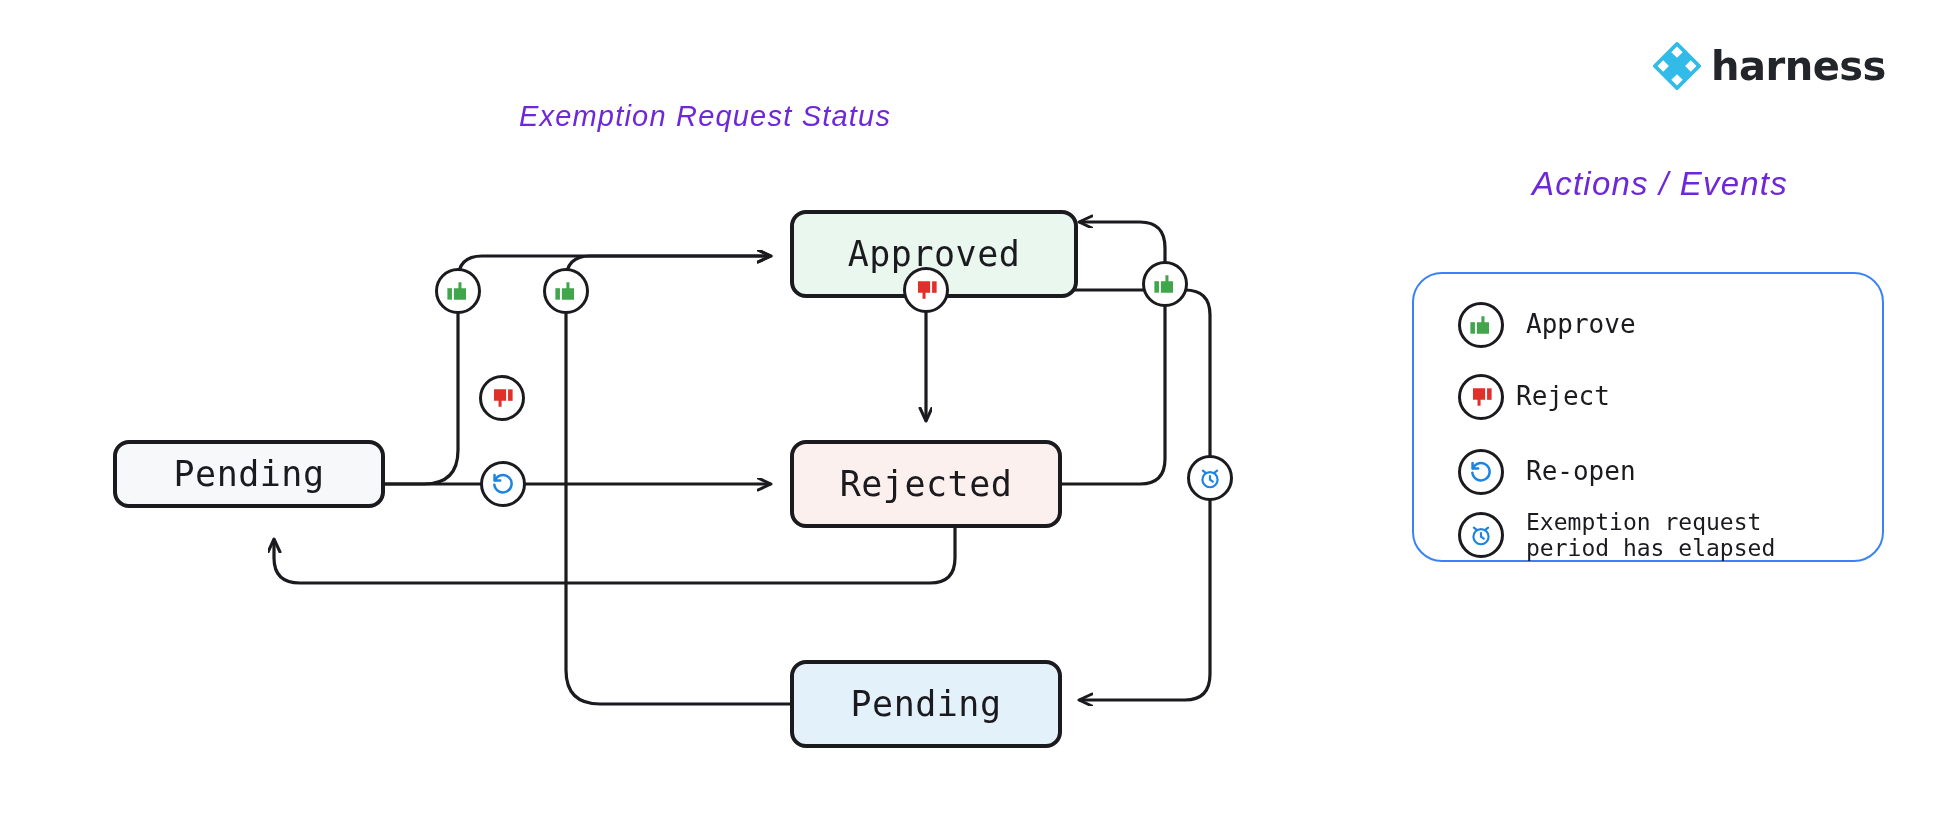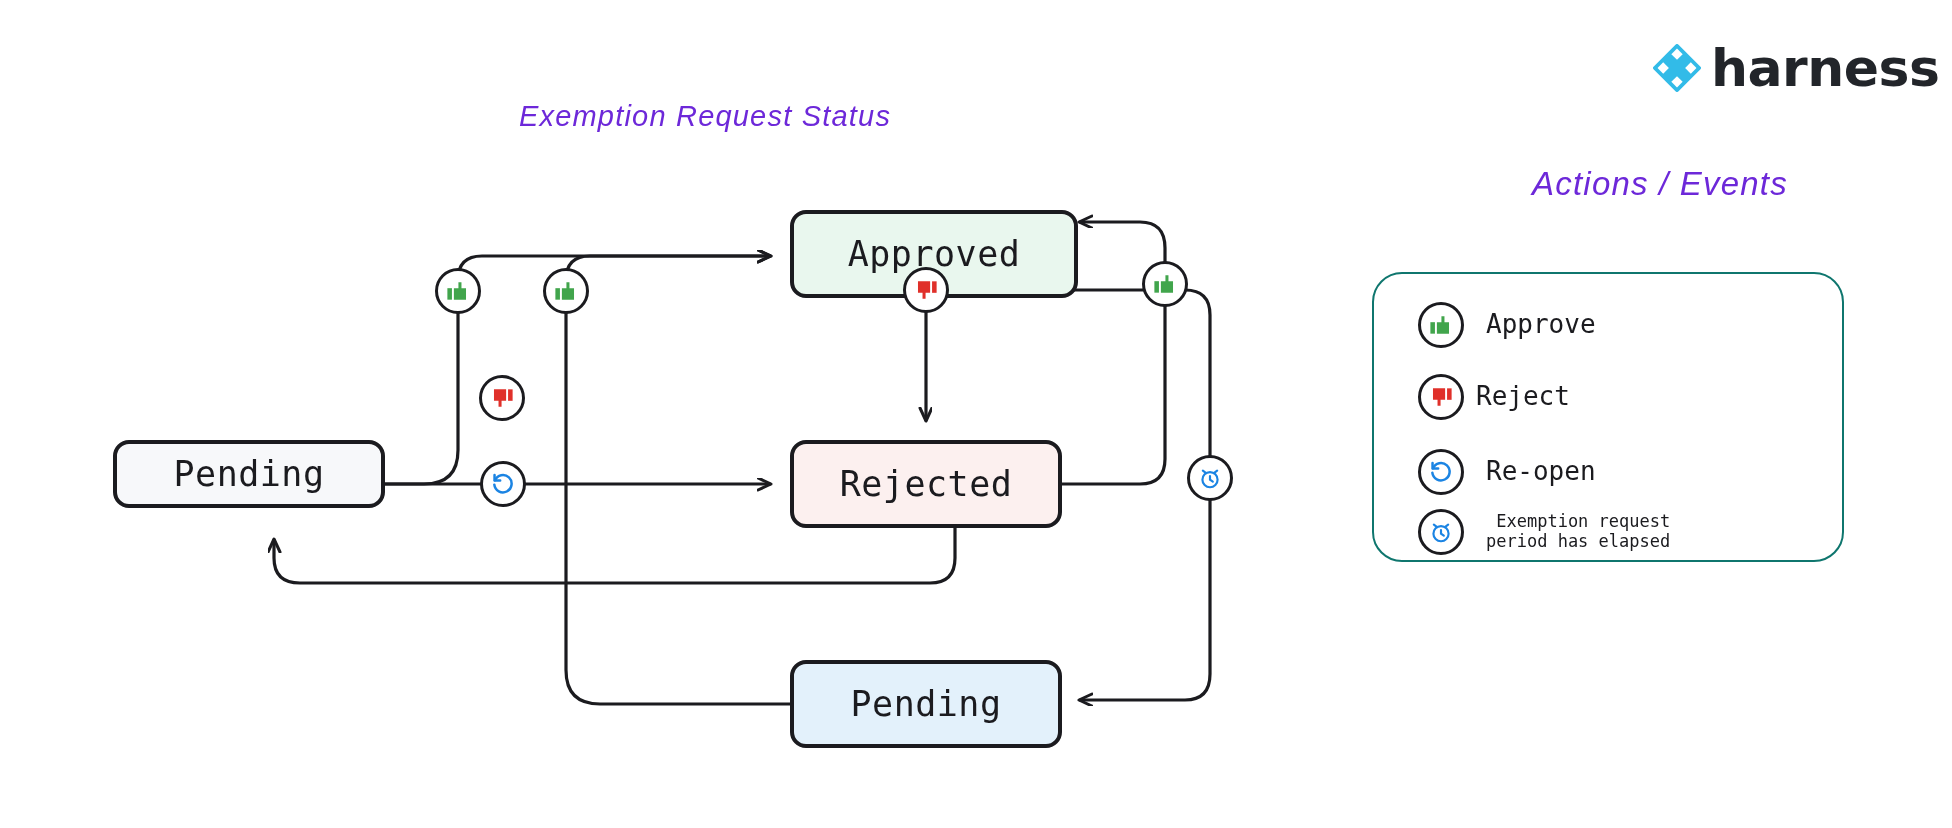--- a/index.html
+++ b/index.html
@@ -27,21 +27,21 @@
     position: absolute;
     left: 1653px;
     top: 42px;
     display: flex;
     align-items: center;
     gap: 10px;
   }
   .logo-mark { width: 48px; height: 48px; display: block; }
   .logo-word {
     font-family: "DejaVu Sans", sans-serif;
-    font-size: 52px;
+    font-size: 40px;
     font-weight: 700;
     letter-spacing: -0.5px;
     color: #22252a;
     line-height: 1;
   }
 
   
   .hand-title {
     position: absolute;
     font-family: Liberation Sans, sans-serif;
@@ -102,23 +102,23 @@
     display: flex;
     align-items: center;
     justify-content: center;
     box-sizing: border-box;
   }
   .badge svg { display: block; }
 
   
   #legend-panel {
     position: absolute;
-    left: 1372px; top: 272px;
+    left: 1412px; top: 272px;
     width: 472px; height: 290px;
-    border: 2px solid #0f766e;
+    border: 2px solid #3b82f6;
     border-radius: 30px;
     background: #ffffff;
     box-sizing: border-box;
   }
   .legend-item {
     position: absolute;
     display: flex;
     align-items: center;
     gap: 22px;
     left: 44px;
@@ -134,21 +134,21 @@
     justify-content: center;
     box-sizing: border-box;
   }
   .legend-label {
     font-family: "DejaVu Sans Mono", monospace;
     font-size: 26px;
     color: #1b1b1f;
     line-height: 1.15;
     white-space: pre-line;
   }
-  .legend-label.small { font-size: 17px; text-align: right; }
+  .legend-label.small { font-size: 23px; }
 </style>
 </head>
 <body>
 
 <div id="stage">
 
   <div class="logo">
     <svg class="logo-mark" viewBox="0 0 48 48">
       <g fill="#32bbe8">
         <path d="M24 1.8 L46.2 24 L24 46.2 L1.8 24 Z M24 1.8" stroke="#32bbe8" stroke-width="3.6" stroke-linejoin="round" fill="#32bbe8"></path>

